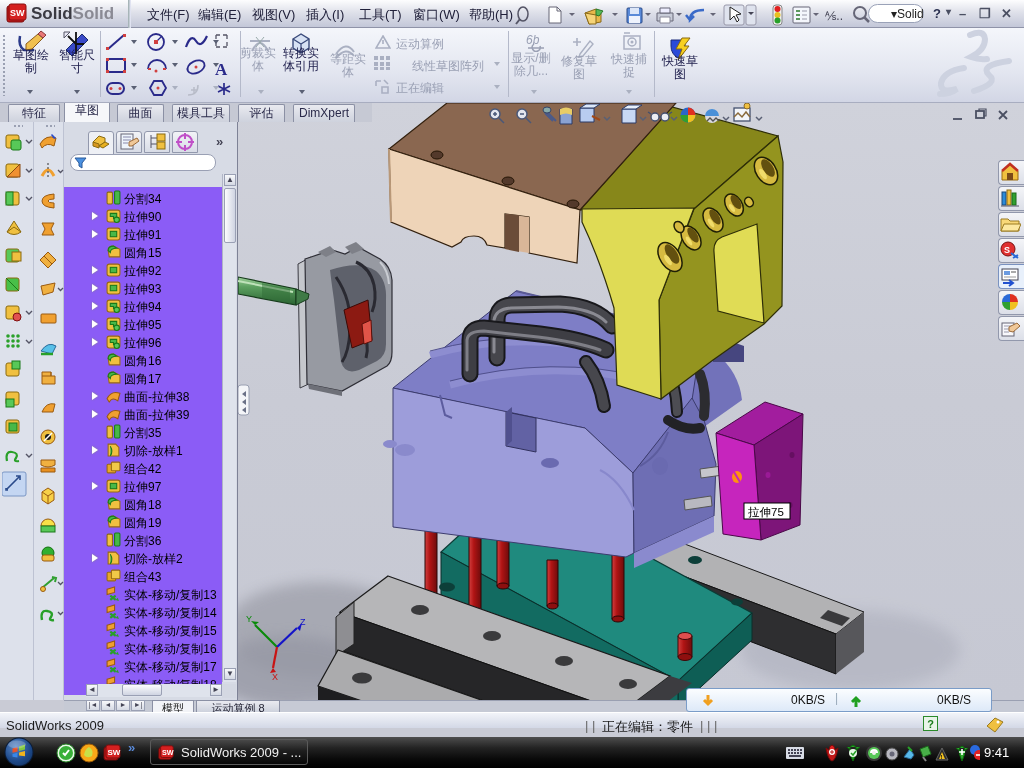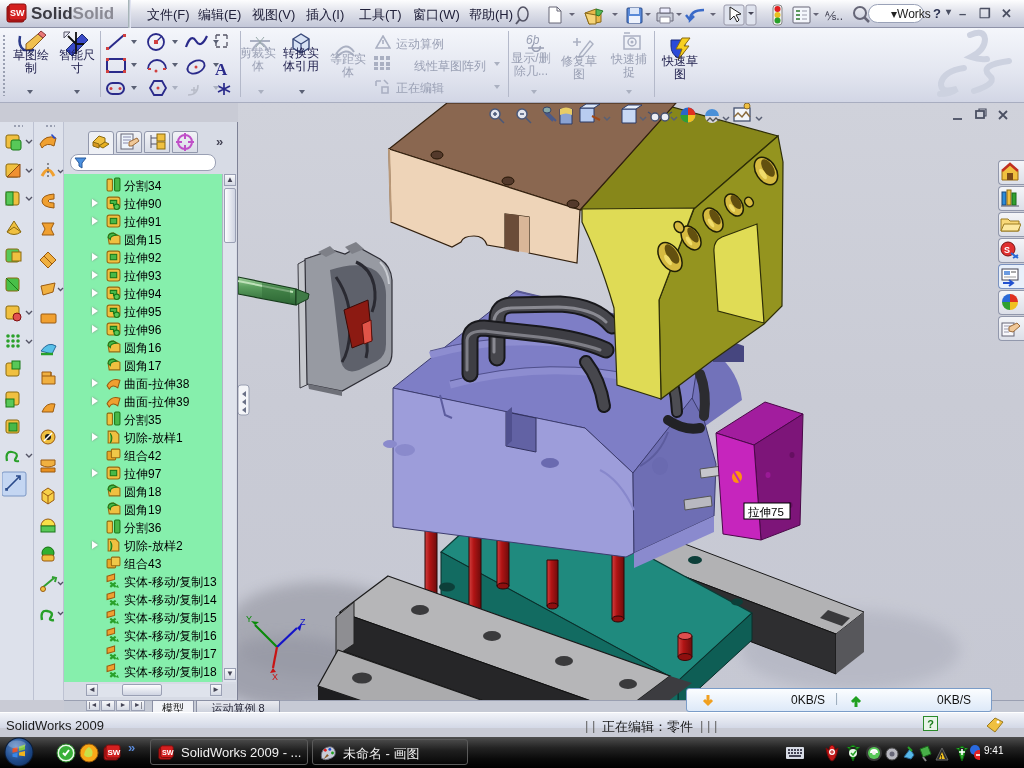--- a/index.html
+++ b/index.html
@@ -27,21 +27,21 @@
 .ctab{top:1px;height:18px;background:linear-gradient(#e9eaf0,#ced2dd);border:1px solid #8b90a4;border-bottom:none;font-size:12px;color:#2a2a4a;text-align:center;line-height:17px;border-radius:2px 2px 0 0}
 .ctab.act{background:#f6f7fa;top:-2px;height:21px}
 
 #lcol1{left:0;top:122px;width:34px;height:578px;background:#dde1eb;border-right:1px solid #bdc2d2;z-index:28}
 #lcol2{left:34px;top:122px;width:30px;height:578px;background:#dde1eb;border-right:1px solid #bdc2d2;z-index:28}
 #treepanel{left:64px;top:122px;width:174px;height:578px;background:#d7dbe5;border-right:1px solid #7e8296;z-index:28}
 .grip{background-image:radial-gradient(circle,#9aa0b2 1px,transparent 1.2px);background-size:4px 4px;}
 .ptab{top:9px;height:22px;background:linear-gradient(#f2f3f7,#d8dce6);border:1px solid #9298ac;border-radius:3px 3px 0 0}
 .ptab.act{background:#eef0f5;height:24px}
 #filterbox{left:6px;top:32px;width:146px;height:17px;background:#fff;border:1px solid #9aa0b4;border-radius:8px}
-#treebody{left:0px;top:52px;width:158px;height:508px;background:#86efac;overflow:hidden}
+#treebody{left:0px;top:65px;width:158px;height:508px;background:#8b5cf6;overflow:hidden}
 .trow{position:absolute;left:0;width:158px;height:18px;font-size:12px;color:#000;white-space:nowrap}
 .trow span{position:absolute;left:60px;top:2px}
 .texp{position:absolute;left:28px;top:5px;width:0;height:0;border-top:4px solid transparent;border-bottom:4px solid transparent;border-left:6px solid #fff;filter:drop-shadow(0 0 1px #888)}
 .ticon{position:absolute;left:42px;top:1px;width:15px;height:15px}
 #vscroll{left:158px;top:52px;width:14px;height:508px;background:#dfe3ec;border-left:1px solid #b0b5c6}
 #hscroll{left:22px;top:562px;width:136px;height:13px;background:#dfe3ec}
 .sbtn{background:linear-gradient(#f8f9fb,#d5d9e4);border:1px solid #9aa0b4;font-size:8px;color:#445;text-align:center}
 
 #bottabs{left:238px;top:700px;width:786px;height:12px;background:#c6cad5;border-top:1px solid #9aa0b2;z-index:27}
 #statusbar{left:0;top:712px;width:1024px;height:16px;background:linear-gradient(#f2f4f9,#d3d8e6);border-top:1px solid #fff;z-index:30;font-size:13px;color:#1a1a1a}
@@ -366,21 +366,21 @@
    <rect x="280" y="3" width="17" height="16" rx="1" fill="#f4f6fc" stroke="#667"></rect>
         <path d="M283,7 h4 M283,11 h4 M283,15 h4" stroke="#2a7a2a" stroke-width="1.4"></path>
         <path d="M289,7 h5 M289,11 h5 M289,15 h5" stroke="#99a" stroke-width="1.2"></path>
         <path d="M300,9 l3,3 3,-3" fill="#667"></path>
    <text x="312" y="16" font-size="12" fill="#445">⅍..</text>
   </svg>
  <svg class="abs" style="left:851px;top:4px" width="20" height="20" viewBox="0 0 20 20">
         <circle cx="9" cy="9" r="6" fill="none" stroke="#667" stroke-width="2"></circle>
         <path d="M13,13 L18,18" stroke="#667" stroke-width="2.5"></path>
       </svg>
- <div id="searchpill" class="abs">▾Works</div>
+ <div id="searchpill" class="abs">▾Solid</div>
  <div class="winbtn abs" style="left:933px;color:#2a3050">?</div>
  <div class="winbtn abs" style="left:946px;font-size:10px">▾</div>
  <div class="winbtn abs" style="left:959px">–</div>
  <div class="winbtn abs" style="left:979px">❐</div>
  <div class="winbtn abs" style="left:1001px">✕</div>
 </div>
 
 <div id="toolbar" class="abs">
  <div class="abs grip" style="left:2px;top:6px;width:4px;height:62px"></div>
  <svg class="abs" style="left:14px;top:2px" width="34" height="26" viewBox="0 0 34 26">
@@ -473,21 +473,21 @@
           <rect x="6" y="0" width="4" height="4"></rect>
           <rect x="12" y="0" width="4" height="4"></rect>
           <rect x="0" y="6" width="4" height="4"></rect>
           <rect x="6" y="6" width="4" height="4"></rect>
           <rect x="12" y="6" width="4" height="4"></rect>
           <rect x="0" y="11" width="4" height="3"></rect>
           <rect x="6" y="11" width="4" height="3"></rect>
           <rect x="12" y="11" width="4" height="3"></rect>
         </g>
       </svg>
- <div class="tlabel abs dis" style="left:396px;top:32px;width:90px;text-align:right">线性草图阵列</div>
+ <div class="tlabel abs dis" style="left:412px;top:32px;width:90px;text-align:left">线性草图阵列</div>
  <div class="darr abs dis" style="left:494px;top:34px"></div>
  <svg class="abs" style="left:374px;top:51px" width="17" height="15" viewBox="0 0 17 15">
         <path d="M2,2 h5 M2,2 v5 M10,1 l4,4 M8,8 h6 v6 h-6 Z" stroke="#aab0c2" stroke-width="1.6" fill="none"></path>
       </svg>
  <div class="tlabel abs dis" style="left:396px;top:54px;width:60px;text-align:left">正在编辑</div>
  <div class="darr abs dis" style="left:494px;top:57px"></div>
  <div class="tsep abs" style="left:508px"></div>
  <svg class="abs" style="left:524px;top:4px" width="24" height="20" viewBox="0 0 24 20">
         <text x="2" y="12" font-size="12" fill="#9aa0b4" font-style="italic">6b</text>
         <path d="M4,16 h16 M10,12 a4,4 0 1 0 6,2" stroke="#9aa0b4" stroke-width="1.5" fill="none"></path>
@@ -520,20 +520,28 @@
 
 </div>
 <svg class="abs" style="left:890px;top:28px;z-index:31" width="134" height="75" viewBox="0 0 134 75">
  <g fill="none" stroke="#cdd2e0" stroke-width="6" stroke-linecap="round">
   <path d="M80,7 Q94,1 95,11 Q95,22 81,29 Q89,32 97,31"></path>
   <path d="M74,40 Q54,43 51,55 Q50,66 67,61 Q60,66 50,66"></path>
   <path d="M119,33 Q89,37 99,47 Q109,55 84,63"></path>
  </g>
 </svg>
 
+<div id="tabrow" class="abs">
+ <div class="ctab abs" style="left:8px;width:52px">特征</div>
+ <div class="ctab act abs" style="left:64px;width:46px">草图</div>
+ <div class="ctab abs" style="left:117px;width:47px">曲面</div>
+ <div class="ctab abs" style="left:172px;width:58px">模具工具</div>
+ <div class="ctab abs" style="left:238px;width:47px">评估</div>
+ <div class="ctab abs" style="left:293px;width:62px">DimXpert</div>
+</div>
 
 <div id="lcol1" class="abs">
  <div class="abs grip" style="left:13px;top:2px;width:10px;height:5px"></div>
  <svg class="abs" style="left:2px;top:10px" width="32" height="500" viewBox="0 0 32 500">
 <g transform="translate(2,0)">
           <rect x="2" y="3" width="13" height="13" rx="2" fill="#f0c040" stroke="#8a6a10"></rect>
           <rect x="7" y="8" width="10" height="10" rx="2" fill="#58c858" stroke="#1a7a1a"></rect>
           <path d="M22,8 l3,3 3,-3" stroke="#556" fill="none" stroke-width="1.4"></path>
         </g>
 <g transform="translate(2,29)">
@@ -1034,30 +1042,20 @@
       </svg>
  <div class="abs" style="left:128px;top:3px;color:#5a8ad8;font-size:13px;font-weight:bold">»</div>
  <div class="tkbtn abs" style="left:150px;width:158px">
   <svg class="abs" style="left:6px;top:4px" width="18" height="18" viewBox="0 0 20 20">
           <rect x="2" y="4" width="14" height="13" rx="2" fill="#c01818" stroke="#6a0a0a"></rect>
           <rect x="4" y="2" width="14" height="13" rx="2" fill="#d42020" stroke="#7a0d0d"></rect>
           <text x="5.5" y="12" font-size="8" font-weight="bold" fill="#fff">SW</text>
         </svg>
   <div class="abs" style="left:30px;top:5px;white-space:nowrap">SolidWorks 2009 - ...</div>
  </div>
- <div class="tkbtn abs" style="left:312px;width:156px">
-  <svg class="abs" style="left:6px;top:4px" width="18" height="18" viewBox="0 0 20 20">
-          <path d="M3,16 q-2,-8 5,-12 q8,-3 10,4 q1,6 -5,8 q-6,3 -10,0 Z" fill="#c8ccd8" stroke="#667"></path>
-          <circle cx="7" cy="7" r="1.6" fill="#e02020"></circle>
-          <circle cx="12" cy="6" r="1.6" fill="#2050d0"></circle>
-          <circle cx="15" cy="10" r="1.6" fill="#20a020"></circle>
-          <path d="M5,17 l4,-6 2,2 Z" fill="#8a5a2a"></path>
-        </svg>
-  <div class="abs" style="left:30px;top:5px;white-space:nowrap">未命名 - 画图</div>
- </div>
  <svg class="abs" style="left:786px;top:10px" width="18" height="12" viewBox="0 0 18 12">
         <rect x="0" y="0" width="18" height="12" rx="1" fill="#d8dce6"></rect>
         <g fill="#445">
           <rect x="2" y="2" width="2" height="2"></rect>
           <rect x="5" y="2" width="2" height="2"></rect>
           <rect x="8" y="2" width="2" height="2"></rect>
           <rect x="11" y="2" width="2" height="2"></rect>
           <rect x="14" y="2" width="2" height="2"></rect>
           <rect x="2" y="5" width="2" height="2"></rect>
           <rect x="5" y="5" width="2" height="2"></rect>
@@ -1089,15 +1087,15 @@
    <path d="M112,17 l6,-12 6,12 Z" fill="#2a2a2a" stroke="#666"></path>
           <path d="M115,16 l3,-7 3,7 Z" fill="#f0c020"></path>
           <text x="116.6" y="15.5" font-size="6" fill="#111" font-weight="bold">!</text>
    <path d="M138,3 q6,2 0,15 q-6,-13 0,-15 M132,5 q6,6 12,0" fill="#30a830" stroke="#0a6a0a"></path>
           <path d="M135,9 h6 M138,6 v6" stroke="#fff" stroke-width="1.6"></path>
    <circle cx="151" cy="7" r="5" fill="#2a6ae0"></circle>
           <circle cx="155" cy="12" r="5" fill="#e02020"></circle>
           <path d="M152,12 h6" stroke="#fff" stroke-width="1.6"></path>
   </g>
  </svg>
- <div class="abs" style="left:984px;top:8px;color:#fff;font-size:10px">9:41</div>
+ <div class="abs" style="left:984px;top:8px;color:#fff;font-size:13px">9:41</div>
 </div>
 </div>
 
 </body></html>

